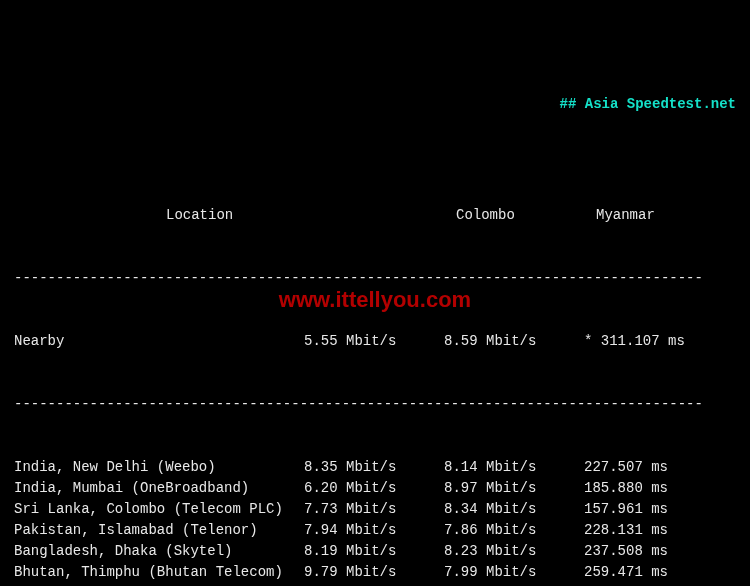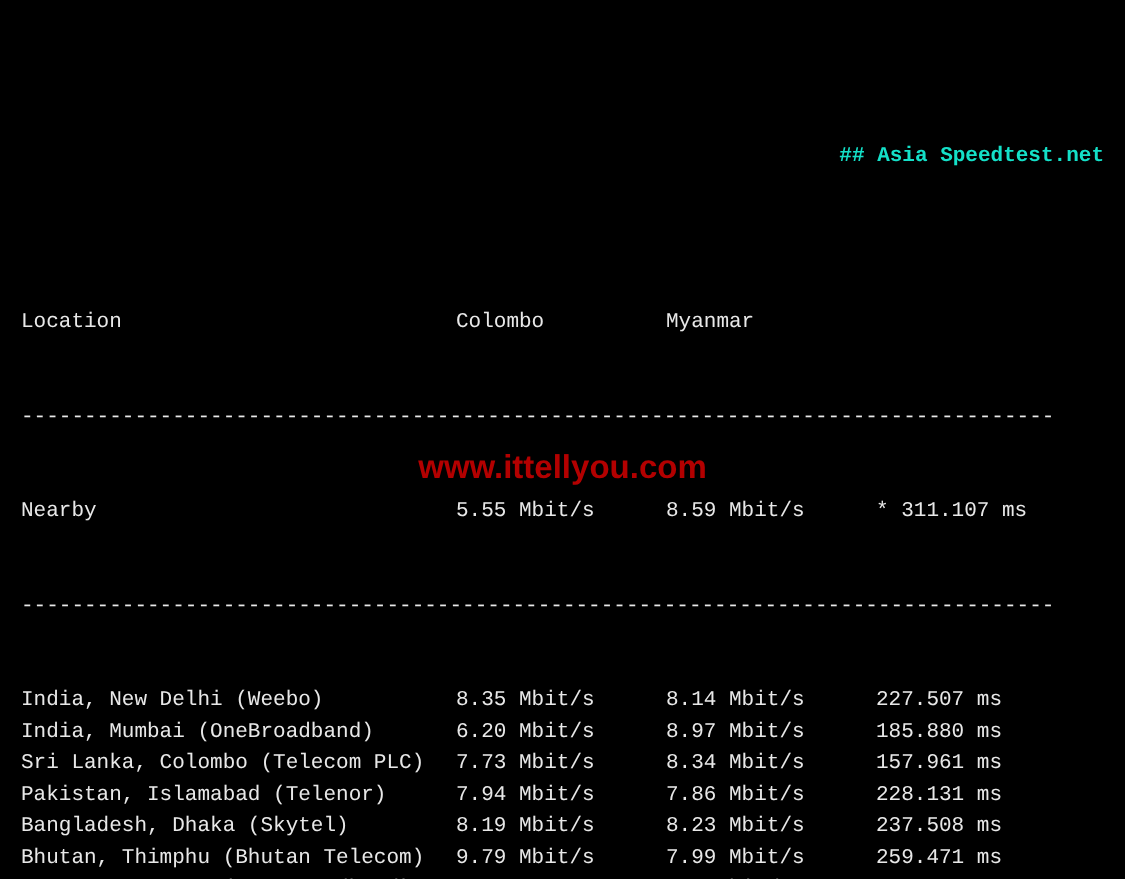--- a/index.html
+++ b/index.html
@@ -21,33 +21,34 @@
     white-space: pre;
   }
   .heading {
     color: #14e0c8;
     font-weight: bold;
     margin-bottom: 6px;
     text-align: right;
   }
   .row {
     display: flex;
+    justify-content: flex-end;
   }
   .col-loc { width: 290px; flex-shrink: 0; }
   .col-up  { width: 140px; flex-shrink: 0; }
   .col-dn  { width: 140px; flex-shrink: 0; }
   .col-pg  { flex: 1; }
   .sep {
     color: #e8e8e8;
     letter-spacing: 0;
     overflow: hidden;
   }
   .watermark {
     position: absolute;
-    top: 311px;
+    top: 299px;
     left: 50%;
     transform: translate(-50%, -50%);
     color: #d30000;
     font-family: Arial, sans-serif;
     font-size: 22px;
     font-weight: bold;
     opacity: 0.85;
     pointer-events: none;
   }
 </style>

